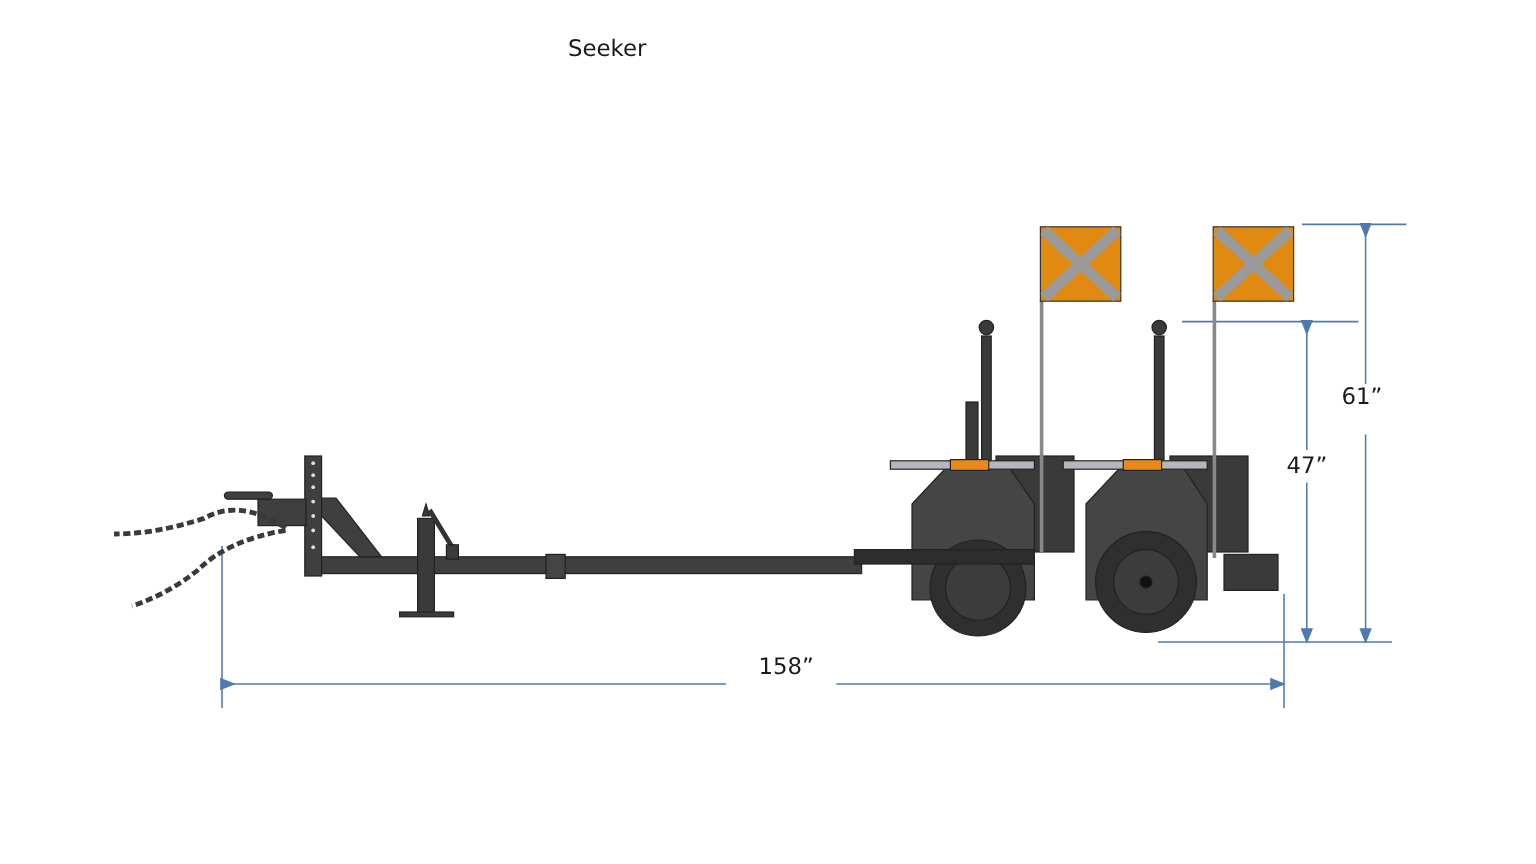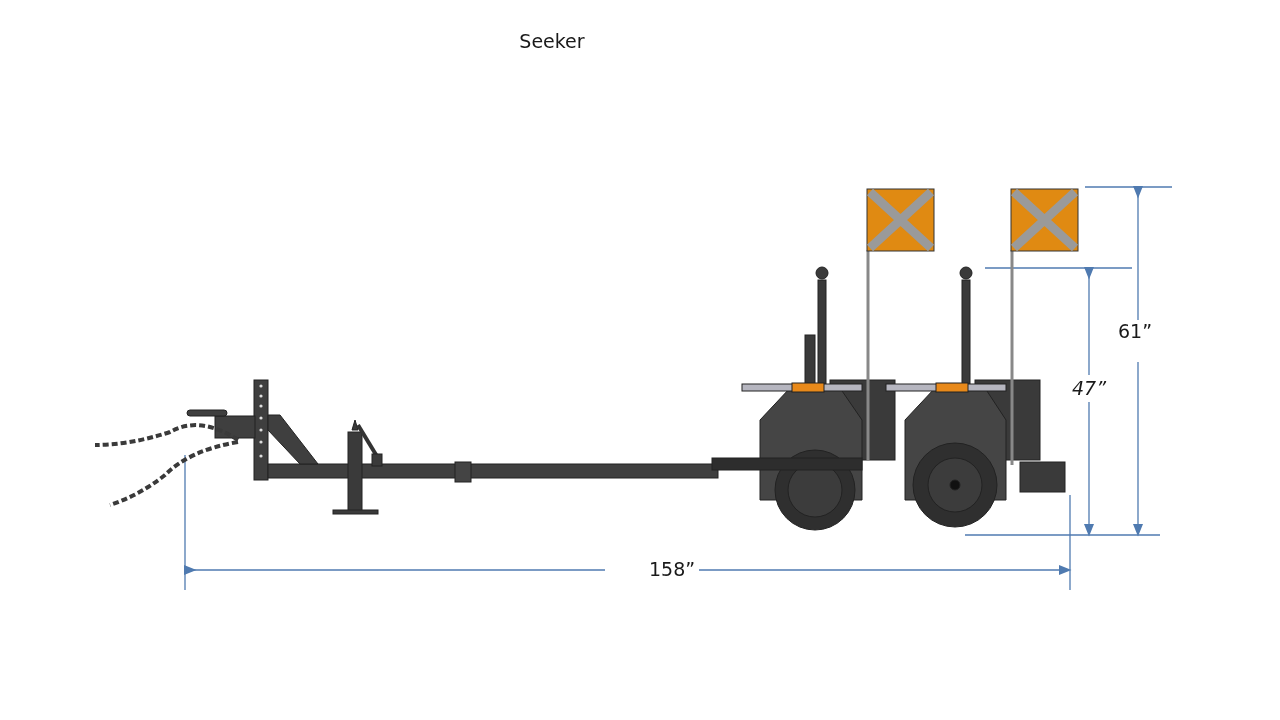--- a/index.html
+++ b/index.html
@@ -1,17 +1,17 @@
 <!DOCTYPE html>
 <html><head>
 <meta charset="utf-8">
 <style>
   html, body { margin:0; padding:0; background:#ffffff; }
   body { width:1280px; height:720px; position:relative; overflow:hidden; font-family:"DejaVu Sans", sans-serif; }
-  .title { position:absolute; left:0; width:1012px; top:30px; text-align:center; font-size:19px; color:#1a1a1a;padding-left:46px; }
+  .title { position:absolute; left:0; width:1012px; top:30px; text-align:center; font-size:19px; color:#1a1a1a; }
   .dimlabel { position:absolute; font-size:19px; color:#1a1a1a; background:#fff; padding:0 4px; }
   svg { position:absolute; left:0; top:0; }
 </style>
 </head>
 <body>
 
 <div class="title">Seeker</div>
 
 <svg width="1280" height="720" viewBox="0 0 1280 720">
   <defs>
@@ -97,15 +97,15 @@
     <rect x="867" y="189" width="67" height="62" fill="#e08a12" stroke="#333"></rect>
     <path d="M870,192 L931,248 M931,192 L870,248" stroke="#9a9a9a" stroke-width="9"></path>
   </g>
   <g>
     <line x1="1012" y1="250" x2="1012" y2="465" stroke="#888" stroke-width="3"></line>
     <rect x="1011" y="189" width="67" height="62" fill="#e08a12" stroke="#333"></rect>
     <path d="M1014,192 L1075,248 M1075,192 L1014,248" stroke="#9a9a9a" stroke-width="9"></path>
   </g>
 </svg>
 
-<div class="dimlabel" style="left:628px; top:558px;margin-left:17px;">158”</div>
+<div class="dimlabel" style="left:628px; top:545px;">158”</div>
 <div class="dimlabel" style="left:1114px; top:320px;">61”</div>
-<div class="dimlabel" style="left:1068px; top:377px;font-style:italic;">47”</div>
+<div class="dimlabel" style="left:1068px; top:377px;">47”</div>
 
 </body></html>

